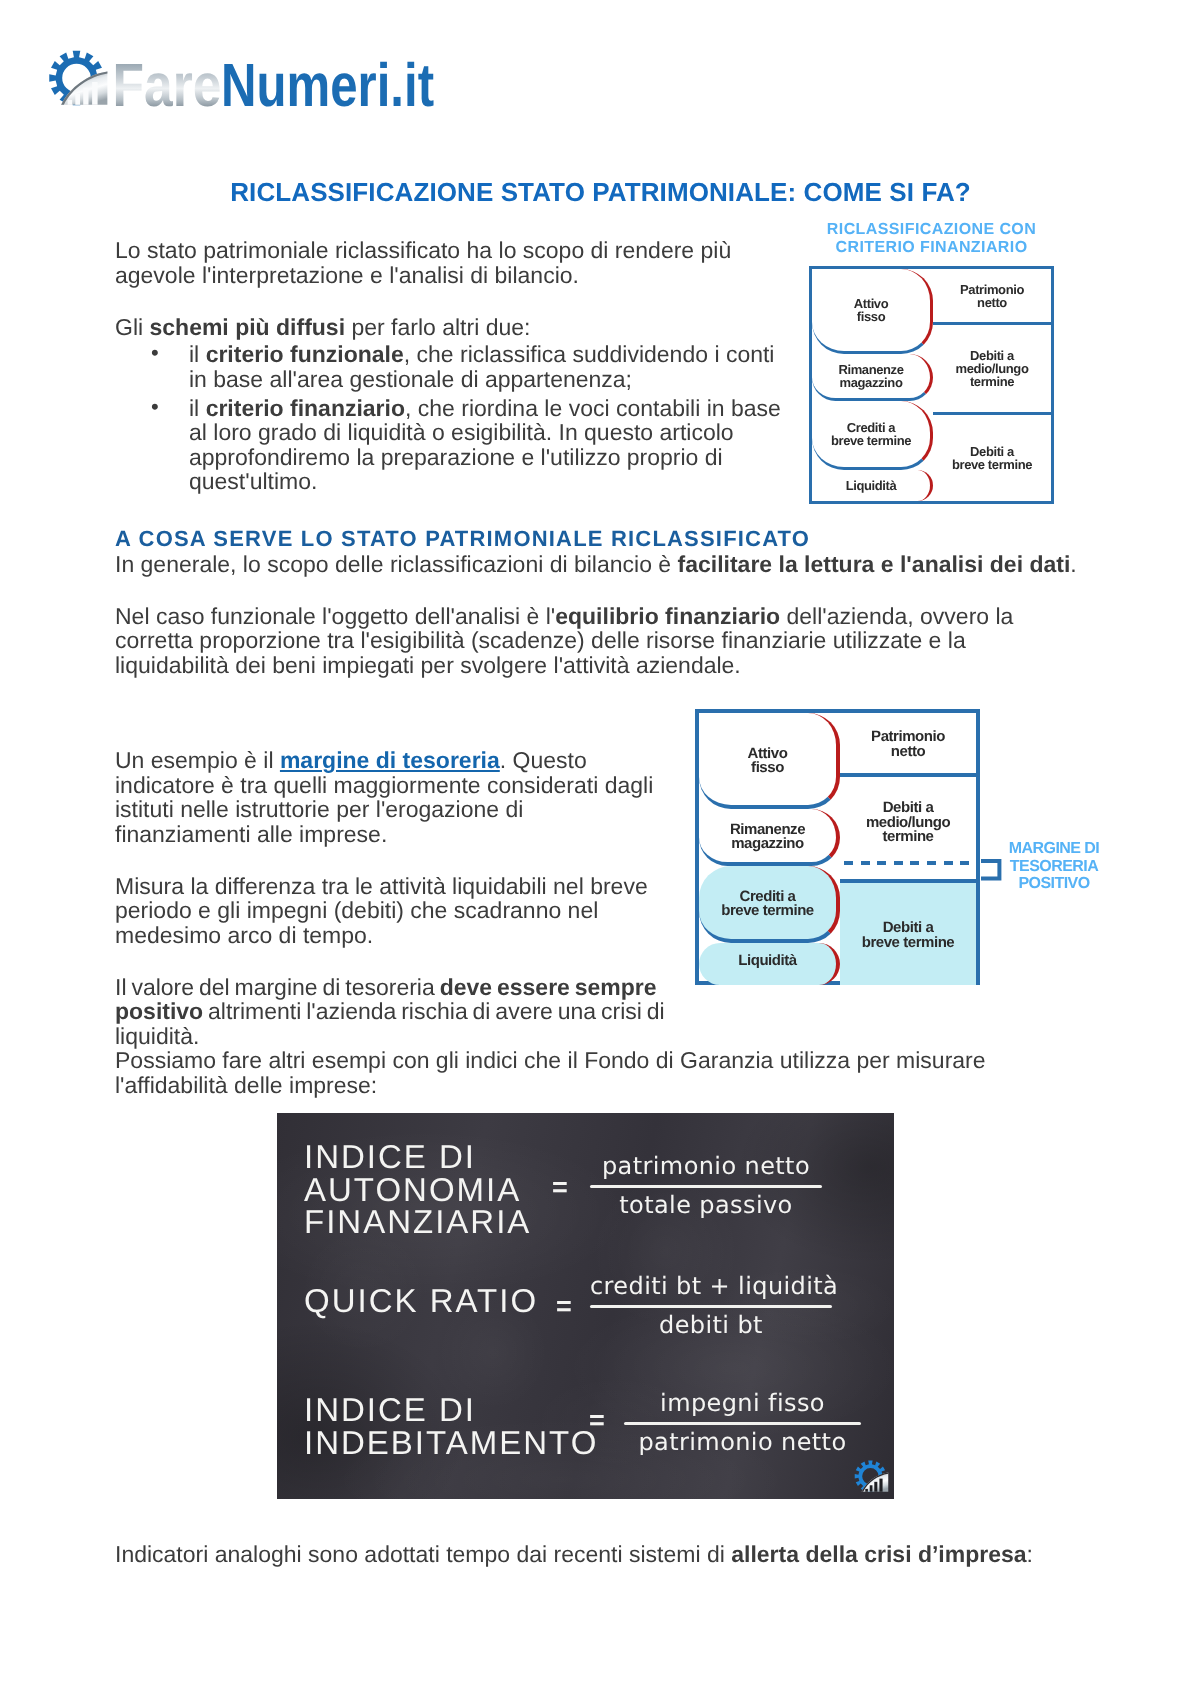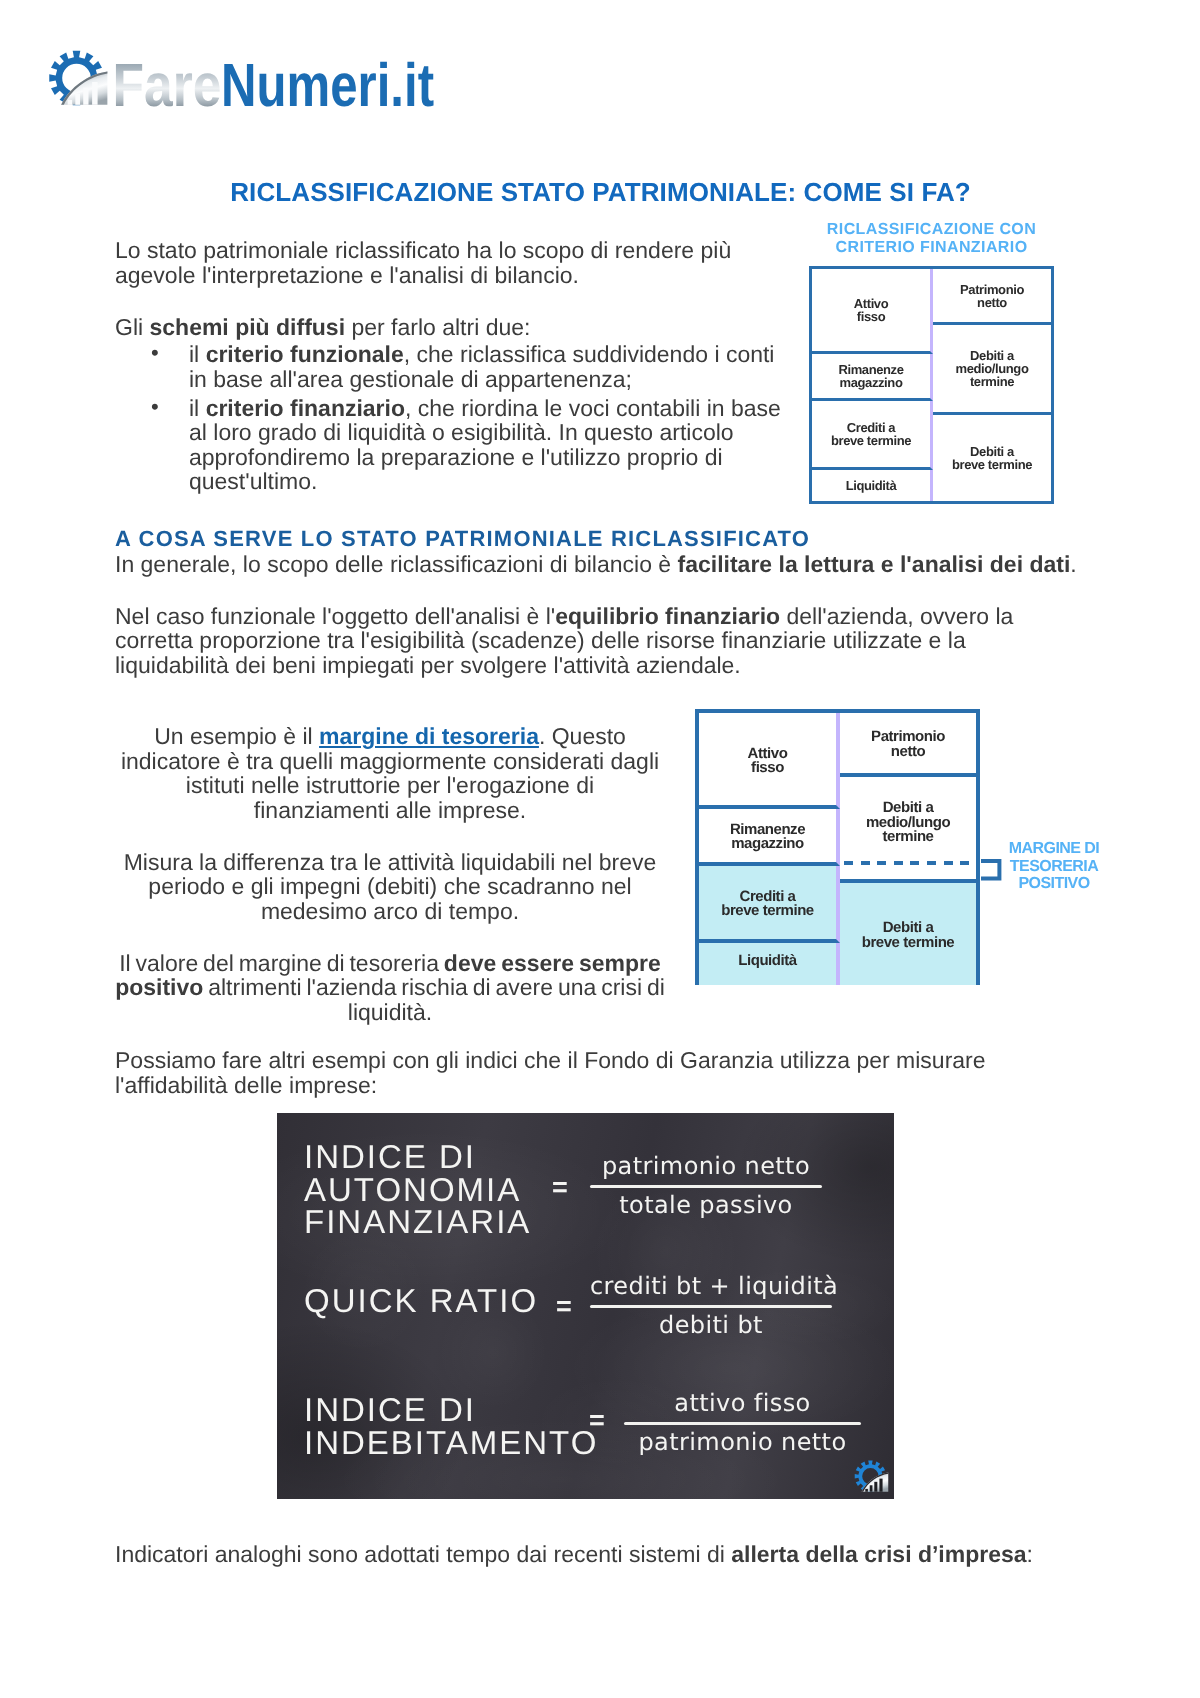--- a/index.html
+++ b/index.html
@@ -32,21 +32,21 @@
   ul.bul li:before{content:"\2022";position:absolute;left:36px;top:-1px;font-size:22px;}
 
   a.link{color:#1466ad;font-weight:bold;text-decoration:underline;}
 
   
   .schema{position:absolute;box-sizing:border-box;border:3px solid #2a6fad;}
   .schema .cell{position:absolute;box-sizing:border-box;display:flex;
       align-items:center;justify-content:center;text-align:center;
       color:#2b2b2b;font-size:13px;line-height:12.8px;letter-spacing:-0.4px;font-weight:bold;padding-top:2px;}
   .schema .cell.bl{border-bottom:3px solid #2a6fad;}
-  .schema .cell.br{border-right:3px solid #c4b5fd;}
+  .schema .cell.br{border-right:3px solid #b91c1c;border-radius:32px;}
 
   .schema-cap{position:absolute;color:#55b2f6;font-weight:bold;text-align:center;line-height:1.14;}
   .schema.s2 .cell{font-size:15px;line-height:14.4px;letter-spacing:-0.45px;padding-top:4px;}
   .schema.s2 .cell.last{padding-top:0;padding-bottom:6px;}
   .schema.s2 .cell.bl{border-bottom-width:4px;}
   .schema.s2 .cell.br{border-right-width:4px;}
   .schema .cell.hl{background:#c3edf4;}
   .schema .dashed{position:absolute;left:145px;top:148.2px;width:136px;height:4px;
       background-image:repeating-linear-gradient(to right,#2a6fad 0 9px,transparent 9px 16.6px);}
   .bracket{position:absolute;left:981px;top:859px;}
@@ -135,21 +135,21 @@
       <li><span>il </span><b>criterio finanziario</b><span>, che riordina le voci contabili in base al loro grado di liquidità o esigibilità. In questo articolo approfondiremo la preparazione e l'utilizzo proprio di quest'ultimo.</span></li>
     </ul>
   </div>
 
   <div class="tcol" style="top:527px;width:970px;">
     <div class="h2">A COSA SERVE LO STATO PATRIMONIALE RICLASSIFICATO</div>
     <p><span>In generale, lo scopo delle riclassificazioni di bilancio è </span><b>facilitare la lettura e l'analisi dei dati</b><span>.</span></p>
     <p><span>Nel caso funzionale l'oggetto dell'analisi è l'</span><b>equilibrio finanziario</b><span> dell'azienda, ovvero la corretta proporzione tra l'esigibilità (scadenze) delle risorse finanziarie utilizzate e la liquidabilità dei beni impiegati per svolgere l'attività aziendale.</span></p>
   </div>
 
-  <div class="tcol" style="top:724px;width:550px;text-align:center;">
+  <div class="tcol" style="top:748px;width:550px;">
     <p><span>Un esempio è il </span><a class="link" href="#">margine di tesoreria</a><span>. Questo indicatore è tra quelli maggiormente considerati dagli istituti nelle istruttorie per l'erogazione di finanziamenti alle imprese.</span></p>
     <p>Misura la differenza tra le attività liquidabili nel breve periodo e gli impegni (debiti) che scadranno nel medesimo arco di tempo.</p>
     <p class="ws1"><span>Il valore del margine di tesoreria </span><b>deve essere sempre positivo</b><span> altrimenti l'azienda rischia di avere una crisi di liquidità.</span></p>
   </div>
 
   <div class="tcol" style="top:1048px;width:970px;">
     <p>Possiamo fare altri esempi con gli indici che il Fondo di Garanzia utilizza per misurare l'affidabilità delle imprese:</p>
   </div>
 
   <div class="tcol" style="top:1542px;width:970px;">
@@ -221,21 +221,21 @@
       </div>
     </div>
 
     <div class="fr">
       <div class="fname" style="left:27px;top:281px;">
         <div>INDICE DI</div>
         <div>INDEBITAMENTO</div>
       </div>
       <div class="feq" style="left:312px;top:294px;">=</div>
       <div class="ffrac" style="left:347px;top:278px;width:237px;">
-        <div class="fnum">attivo fisso</div>
+        <div class="fnum">impegni fisso</div>
         <div class="fbar"></div>
         <div class="fden">patrimonio netto</div>
       </div>
     </div>
 
     <svg class="board-mark" width="38" height="34" viewBox="47 48 61 59">
       <path fill="#1f84d6" fill-rule="evenodd" d="M 73.92 57.16 L 72.70 50.76 L 80.30 50.76 L 79.08 57.16 L 84.69 58.66 L 86.82 52.51 L 93.41 56.31 L 89.15 61.24 L 93.26 65.35 L 98.19 61.09 L 101.99 67.68 L 95.84 69.81 L 97.34 75.42 L 103.74 74.20 L 103.74 81.80 L 97.34 80.58 L 95.84 86.19 L 101.99 88.32 L 98.19 94.91 L 93.26 90.65 L 89.15 94.76 L 93.41 99.69 L 86.82 103.49 L 84.69 97.34 L 79.08 98.84 L 80.30 105.24 L 72.70 105.24 L 73.92 98.84 L 68.31 97.34 L 66.18 103.49 L 59.59 99.69 L 63.85 94.76 L 59.74 90.65 L 54.81 94.91 L 51.01 88.32 L 57.16 86.19 L 55.66 80.58 L 49.26 81.80 L 49.26 74.20 L 55.66 75.42 L 57.16 69.81 L 51.01 67.68 L 54.81 61.09 L 59.74 65.35 L 63.85 61.24 L 59.59 56.31 L 66.18 52.51 L 68.31 58.66 Z M 62.20 78.00 a 14.30 14.30 0 1 0 28.60 0 a 14.30 14.30 0 1 0 -28.60 0 Z"></path>
       <path d="M61.1 104.8 C70.1 86.5 88.1 74.3 107.4 71.4 L107.4 104.8 Z" fill="url(#silv)"></path>
       <path d="M61.1 104.8 C70.1 86.5 88.1 74.3 107.4 71.4 L107.4 73.6 C89.4 76.5 72.5 88.0 63.9 104.8 Z" fill="#2c2b30"></path>
       <g fill="#1f1f23">

